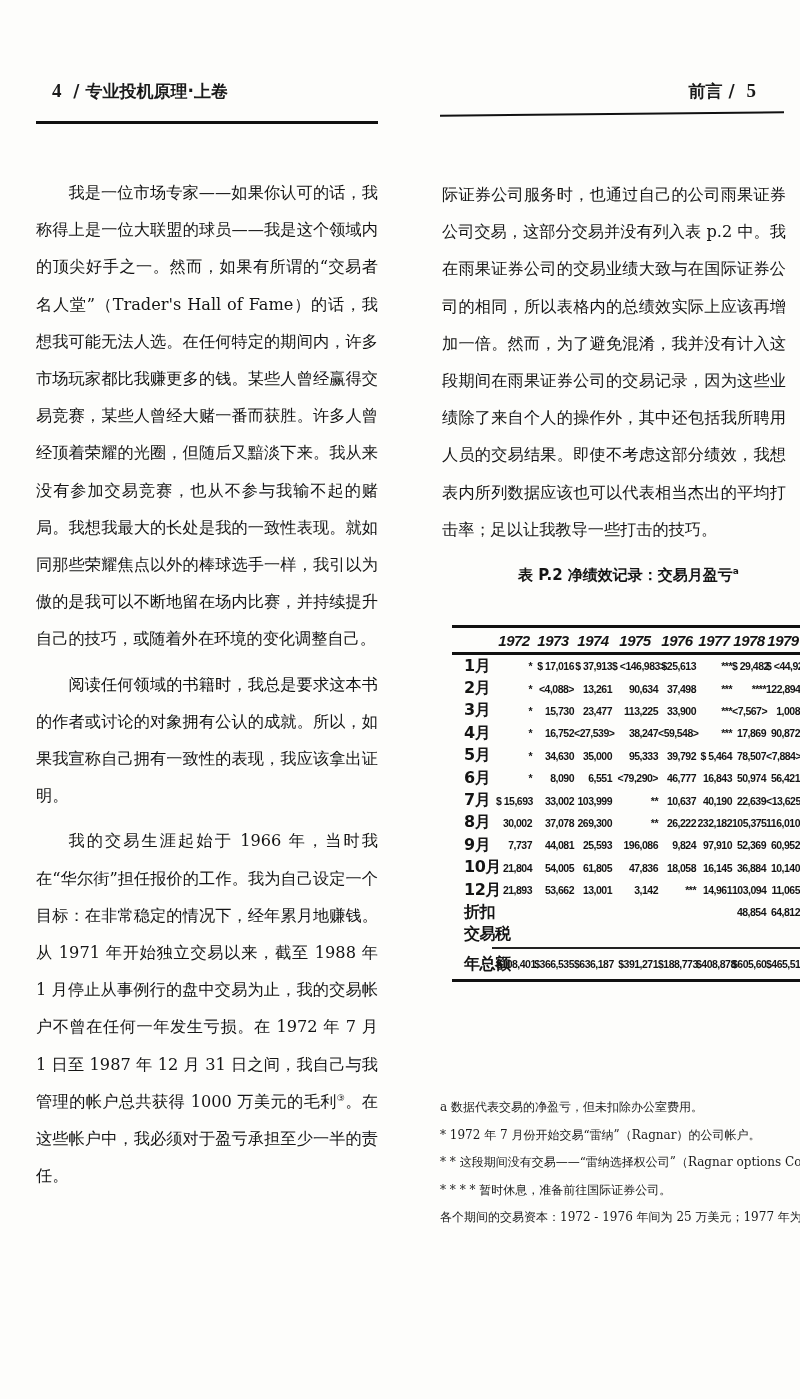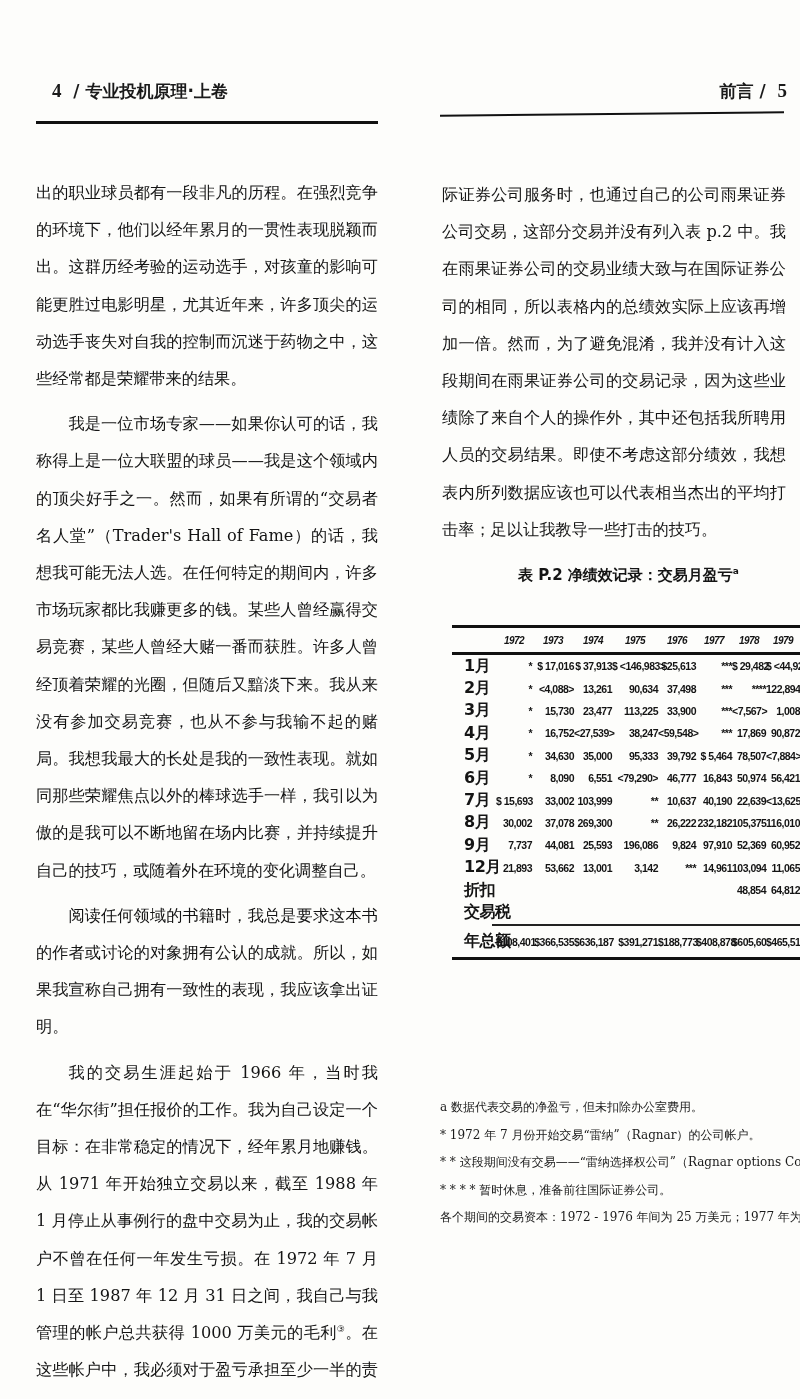--- a/index.html
+++ b/index.html
@@ -1,21 +1,21 @@
 <!DOCTYPE html>
 <html><head>
 <meta charset="utf-8">
 <style>
   html, body { margin: 0; padding: 0; }
   body {
     width: 800px; height: 1399px; background: #fdfdfb; position: relative;
     overflow: hidden; color: #141414;
     font-family: "DejaVu Serif", "Liberation Serif", serif;
   }
-  .page { position: absolute; top: 0; height: 1158px; padding-left: 31px; }
+  .page { position: absolute; top: 0; height: 1158px; }
   .left { left: 0; width: 400px; }
   .right { left: 418px; width: 400px; }
 
   .runhead {
     position: absolute; top: 80px; font-size: 17px; letter-spacing: 0px;
     font-family: "DejaVu Sans", "Liberation Sans", sans-serif; font-weight: bold;
     color: #1a1a1a;
   }
   .left .runhead { left: 52px; }
   .right .runhead { right: 62px; }
@@ -45,21 +45,21 @@
 
   .tbl {
     position: absolute; left: 34px; top: 625px; width: 348px;
     font-family: "Liberation Sans", "DejaVu Sans", sans-serif; font-weight: bold;
     font-size: 10.5px; letter-spacing: -0.5px;
   }
   .tbl .hr-thick { height: 3px; background: #111; margin: 0; }
   .tbl .hr-thin { height: 2px; background: #222; }
   .tbl table { border-collapse: collapse; width: 100%; table-layout: fixed; }
   .tbl td, .tbl th { padding: 0; white-space: nowrap; text-align: right; height: 22.4px; }
-  .tbl th { font-style: italic; font-weight: bold; font-size: 10px; height: 24px; text-align: center; }
+  .tbl th { font-style: italic; font-weight: bold; font-size: 15px; height: 24px; text-align: center; }
   .tbl td.lbl, .tbl th.lbl { text-align: left; padding-left: 12px; font-size: 16px; font-family: "DejaVu Sans", sans-serif; }
   .tbl tr.total td { height: 30px; }
 
   .notes {
     position: absolute; left: 22px; top: 1094px; width: 370px;
     font-size: 12px; line-height: 27.5px; color: #1a1a1a;
   }
   .notes div { white-space: nowrap; }
 </style>
 </head>
@@ -67,21 +67,20 @@
 
 <div class="page left">
   <div class="runhead">
     <span class="pnum">4</span>
     &nbsp;<span>/</span>
     <span>专业投机原理·上卷</span>
   </div>
   <div class="rule"></div>
 
   <div class="body-text">
-    <p class="noindent">出的职业球员都有一段非凡的历程。在强烈竞争的环境下，他们以经年累月的一贯性表现脱颖而出。这群历经考验的运动选手，对孩童的影响可能更胜过电影明星，尤其近年来，许多顶尖的运动选手丧失对自我的控制而沉迷于药物之中，这些经常都是荣耀带来的结果。</p>
     <p class="indent">我是一位市场专家——如果你认可的话，我称得上是一位大联盟的球员——我是这个领域内的顶尖好手之一。然而，如果有所谓的“交易者名人堂”（Trader's Hall of Fame）的话，我想我可能无法人选。在任何特定的期间内，许多市场玩家都比我赚更多的钱。某些人曾经赢得交易竞赛，某些人曾经大赌一番而获胜。许多人曾经顶着荣耀的光圈，但随后又黯淡下来。我从来没有参加交易竞赛，也从不参与我输不起的赌局。我想我最大的长处是我的一致性表现。就如同那些荣耀焦点以外的棒球选手一样，我引以为傲的是我可以不断地留在场内比赛，并持续提升自己的技巧，或随着外在环境的变化调整自己。</p>
     <p class="indent">阅读任何领域的书籍时，我总是要求这本书的作者或讨论的对象拥有公认的成就。所以，如果我宣称自己拥有一致性的表现，我应该拿出证明。</p>
     <p class="indent"><span>我的交易生涯起始于 1966 年，当时我在“华尔街”担任报价的工作。我为自己设定一个目标：在非常稳定的情况下，经年累月地赚钱。从 1971 年开始独立交易以来，截至 1988 年 1 月停止从事例行的盘中交易为止，我的交易帐户不曾在任何一年发生亏损。在 1972 年 7 月 1 日至 1987 年 12 月 31 日之间，我自己与我管理的帐户总共获得 1000 万美元的毛利</span><sup>③</sup><span>。在这些帐户中，我必须对于盈亏承担至少一半的责任。</span></p>
 
   </div>
 </div>
 
 <div class="page right">
   <div class="runhead">
     <span>前言</span>
@@ -224,20 +223,31 @@
             <td>7,737</td>
             <td>44,081</td>
             <td>25,593</td>
             <td>196,086</td>
             <td>9,824</td>
             <td>97,910</td>
             <td>52,369</td>
             <td>60,952</td>
           </tr>
           <tr>
+            <td class="lbl">10月</td>
+            <td>21,804</td>
+            <td>54,005</td>
+            <td>61,805</td>
+            <td>47,836</td>
+            <td>18,058</td>
+            <td>16,145</td>
+            <td>36,884</td>
+            <td>10,140</td>
+          </tr>
+          <tr>
             <td class="lbl">12月</td>
             <td>21,893</td>
             <td>53,662</td>
             <td>13,001</td>
             <td>3,142</td>
             <td>***</td>
             <td>14,961</td>
             <td>103,094</td>
             <td>11,065</td>
           </tr>

